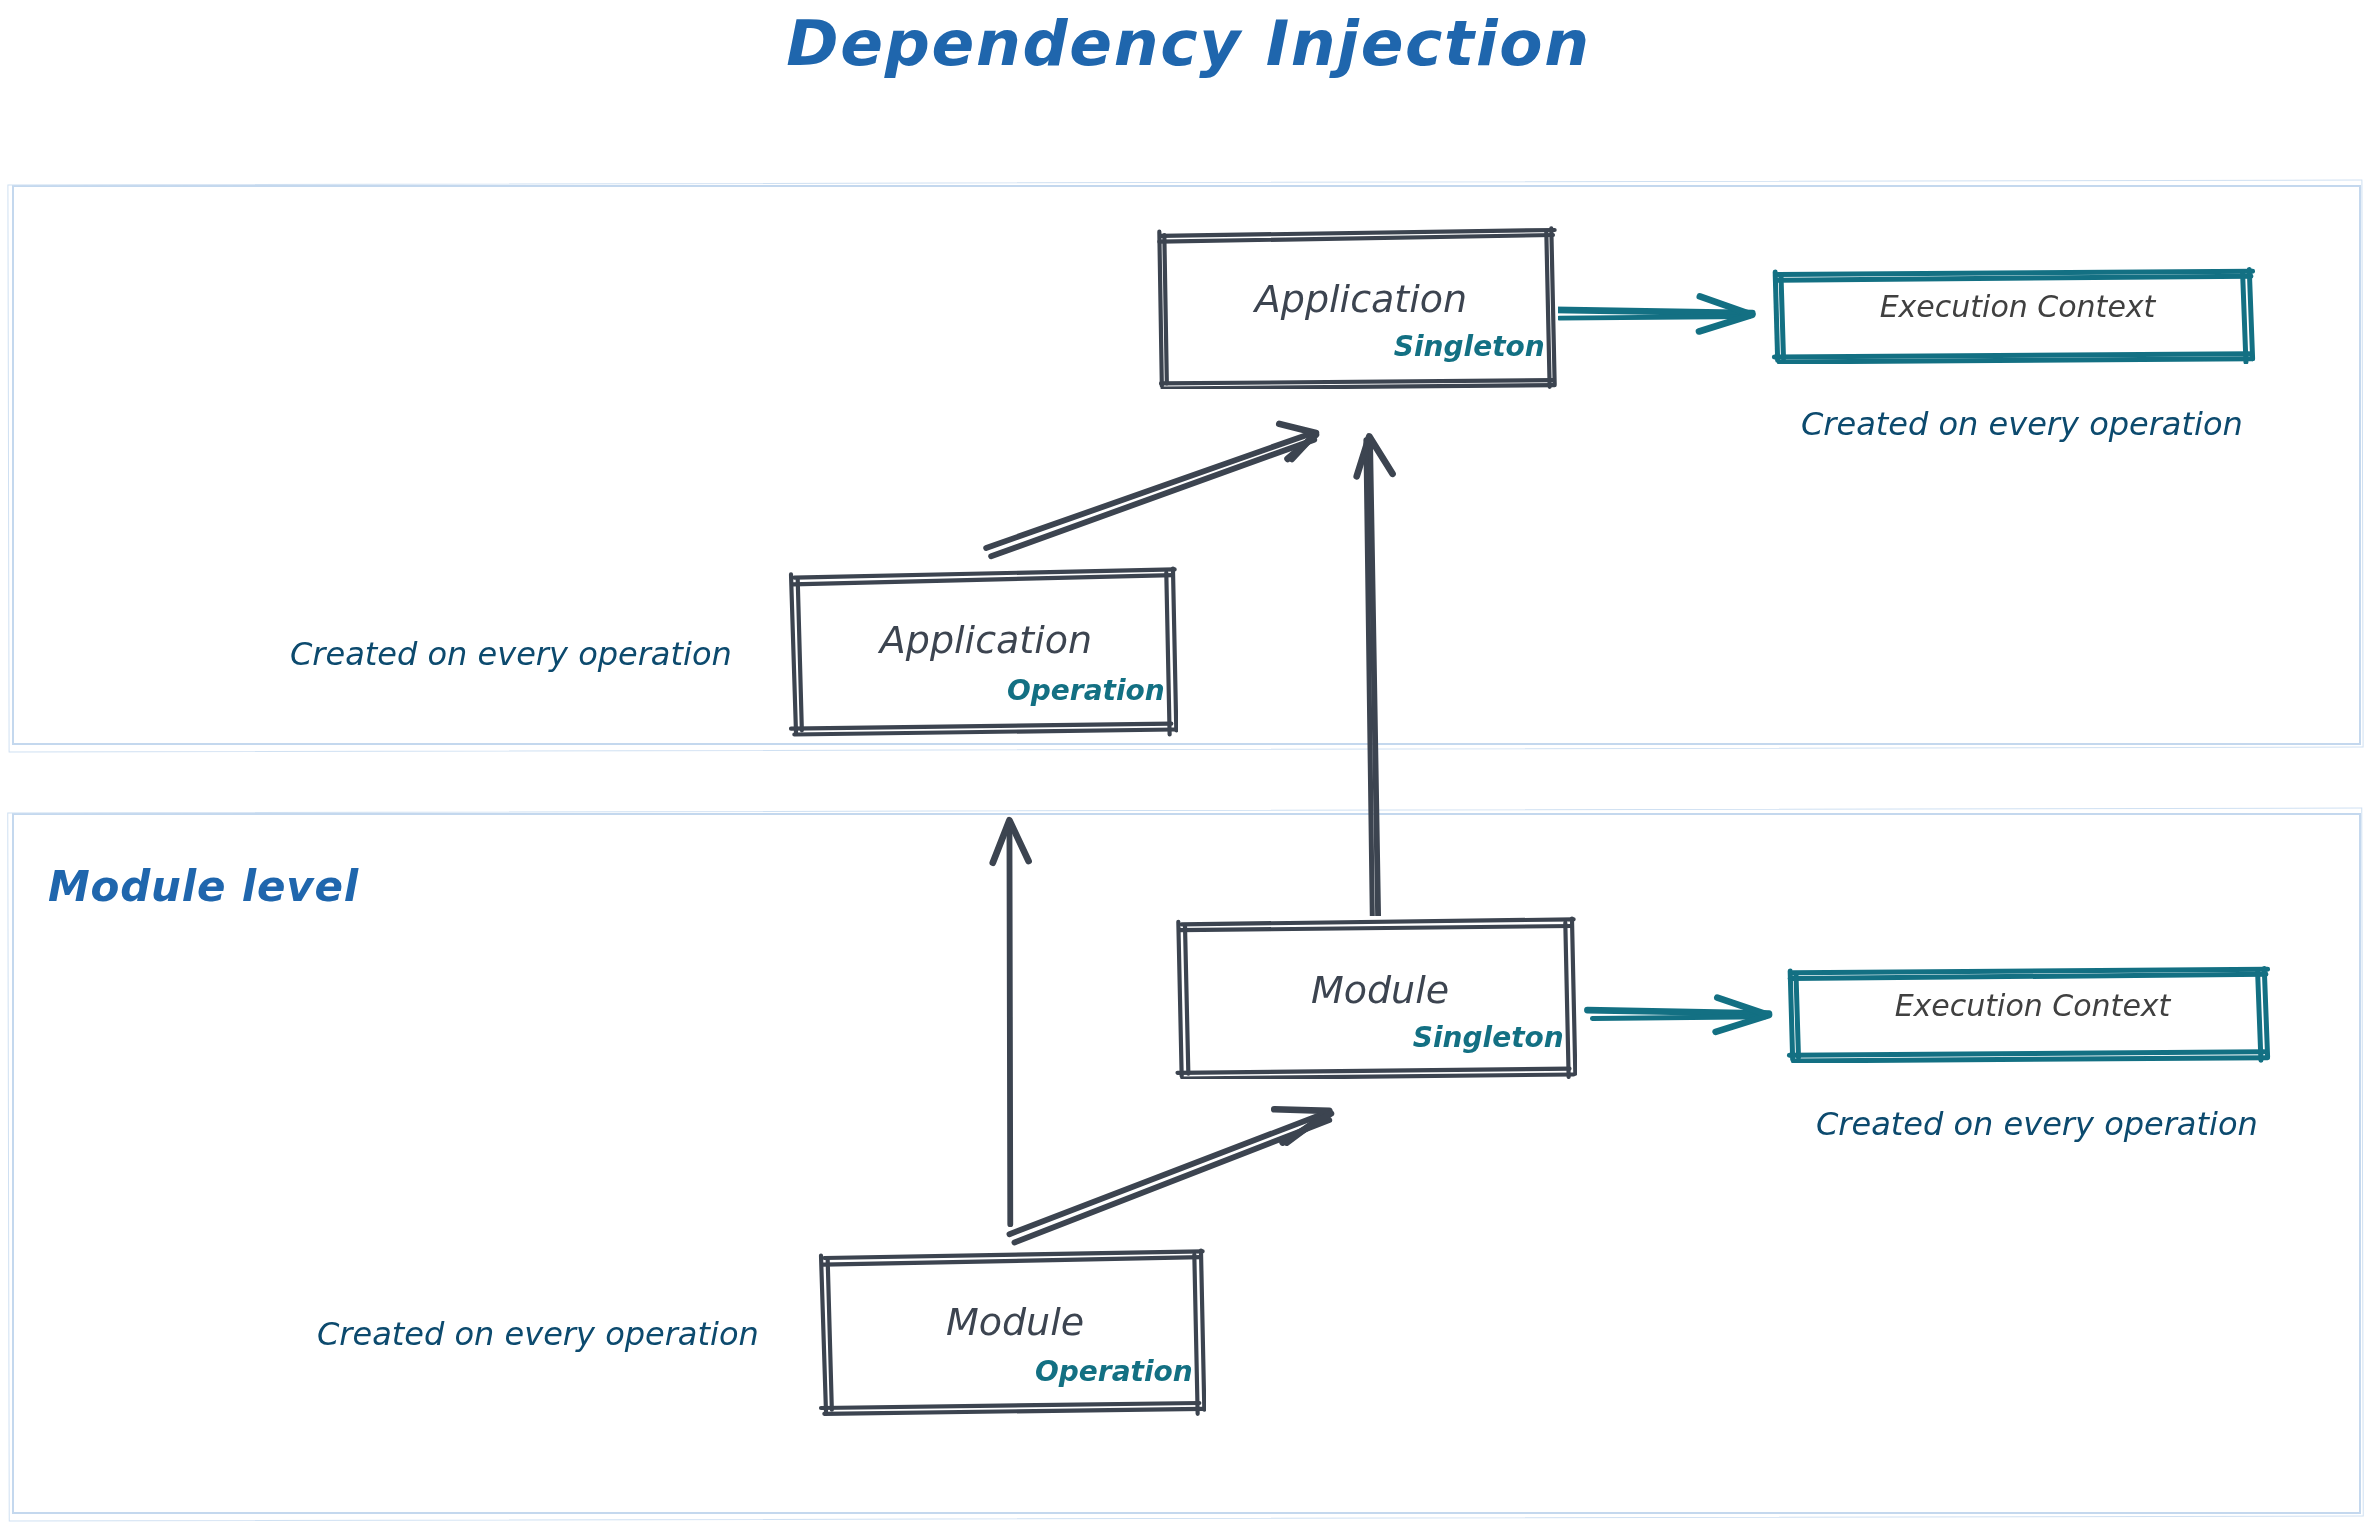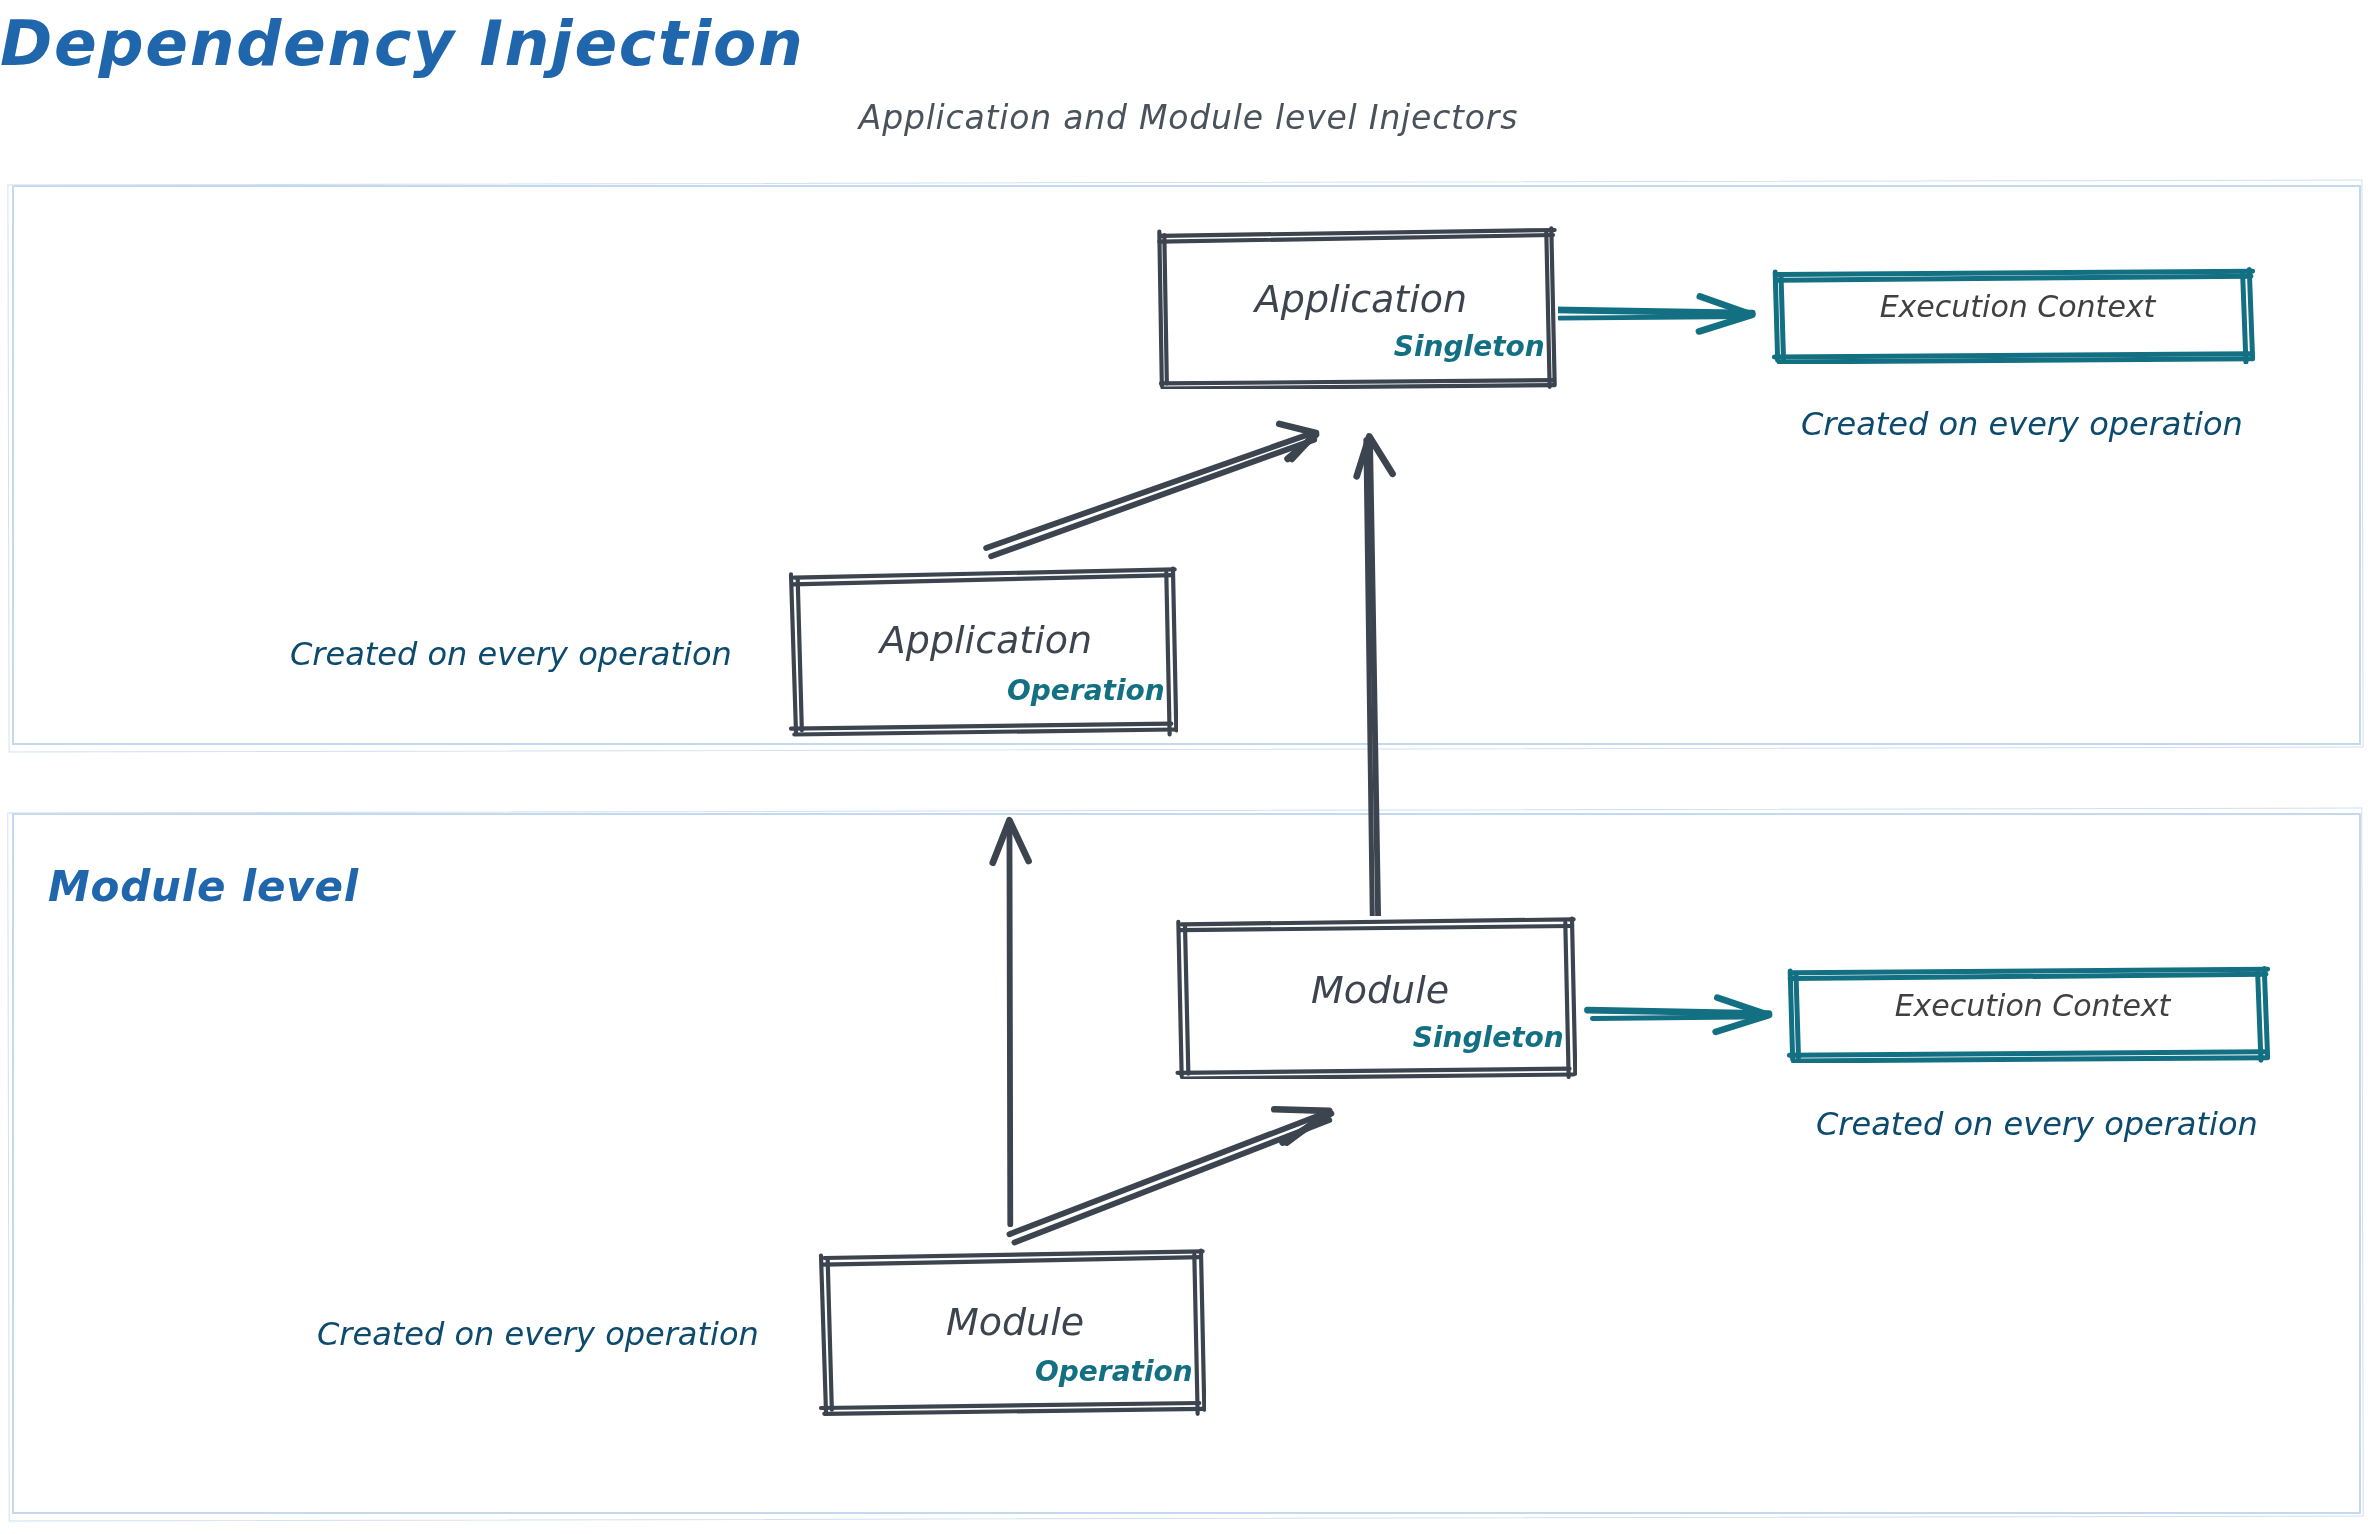--- a/index.html
+++ b/index.html
@@ -17,21 +17,21 @@
     background: #ffffff;
     overflow: hidden;
   }
 
   
   #title {
     position: absolute;
     left: 0;
     top: 6.7px;
     width: 2377px;
-    text-align: left;
+    text-align: center;
     font-family: "DejaVu Sans", sans-serif;
     font-size: 63px;
     font-weight: 600;
     letter-spacing: 1.7px;
     color: #1f66ad;
     font-style: italic;
   }
   #subtitle {
     position: absolute;
     left: 0;
@@ -133,21 +133,20 @@
     height: 1534px;
     pointer-events: none;
   }
 </style>
 </head>
 <body>
 
 <div id="stage">
 
   <div id="title">Dependency Injection</div>
-  <div id="subtitle">Application and Module level Injectors</div>
 
   <div class="level-box" style="left:11.7px; top:185px; width:2349px; height:560px;"></div>
 
   <div class="level-box" style="left:11.7px; top:813px; width:2349px; height:701px;"></div>
   <div class="level-label" style="left:48px; top:862px;">Module level</div>
 
   <svg id="arrows" viewBox="0 0 2854 1842">
     <g fill="none" stroke="#3c4450" stroke-width="7" stroke-linecap="round" stroke-linejoin="round">
 
       <g>

